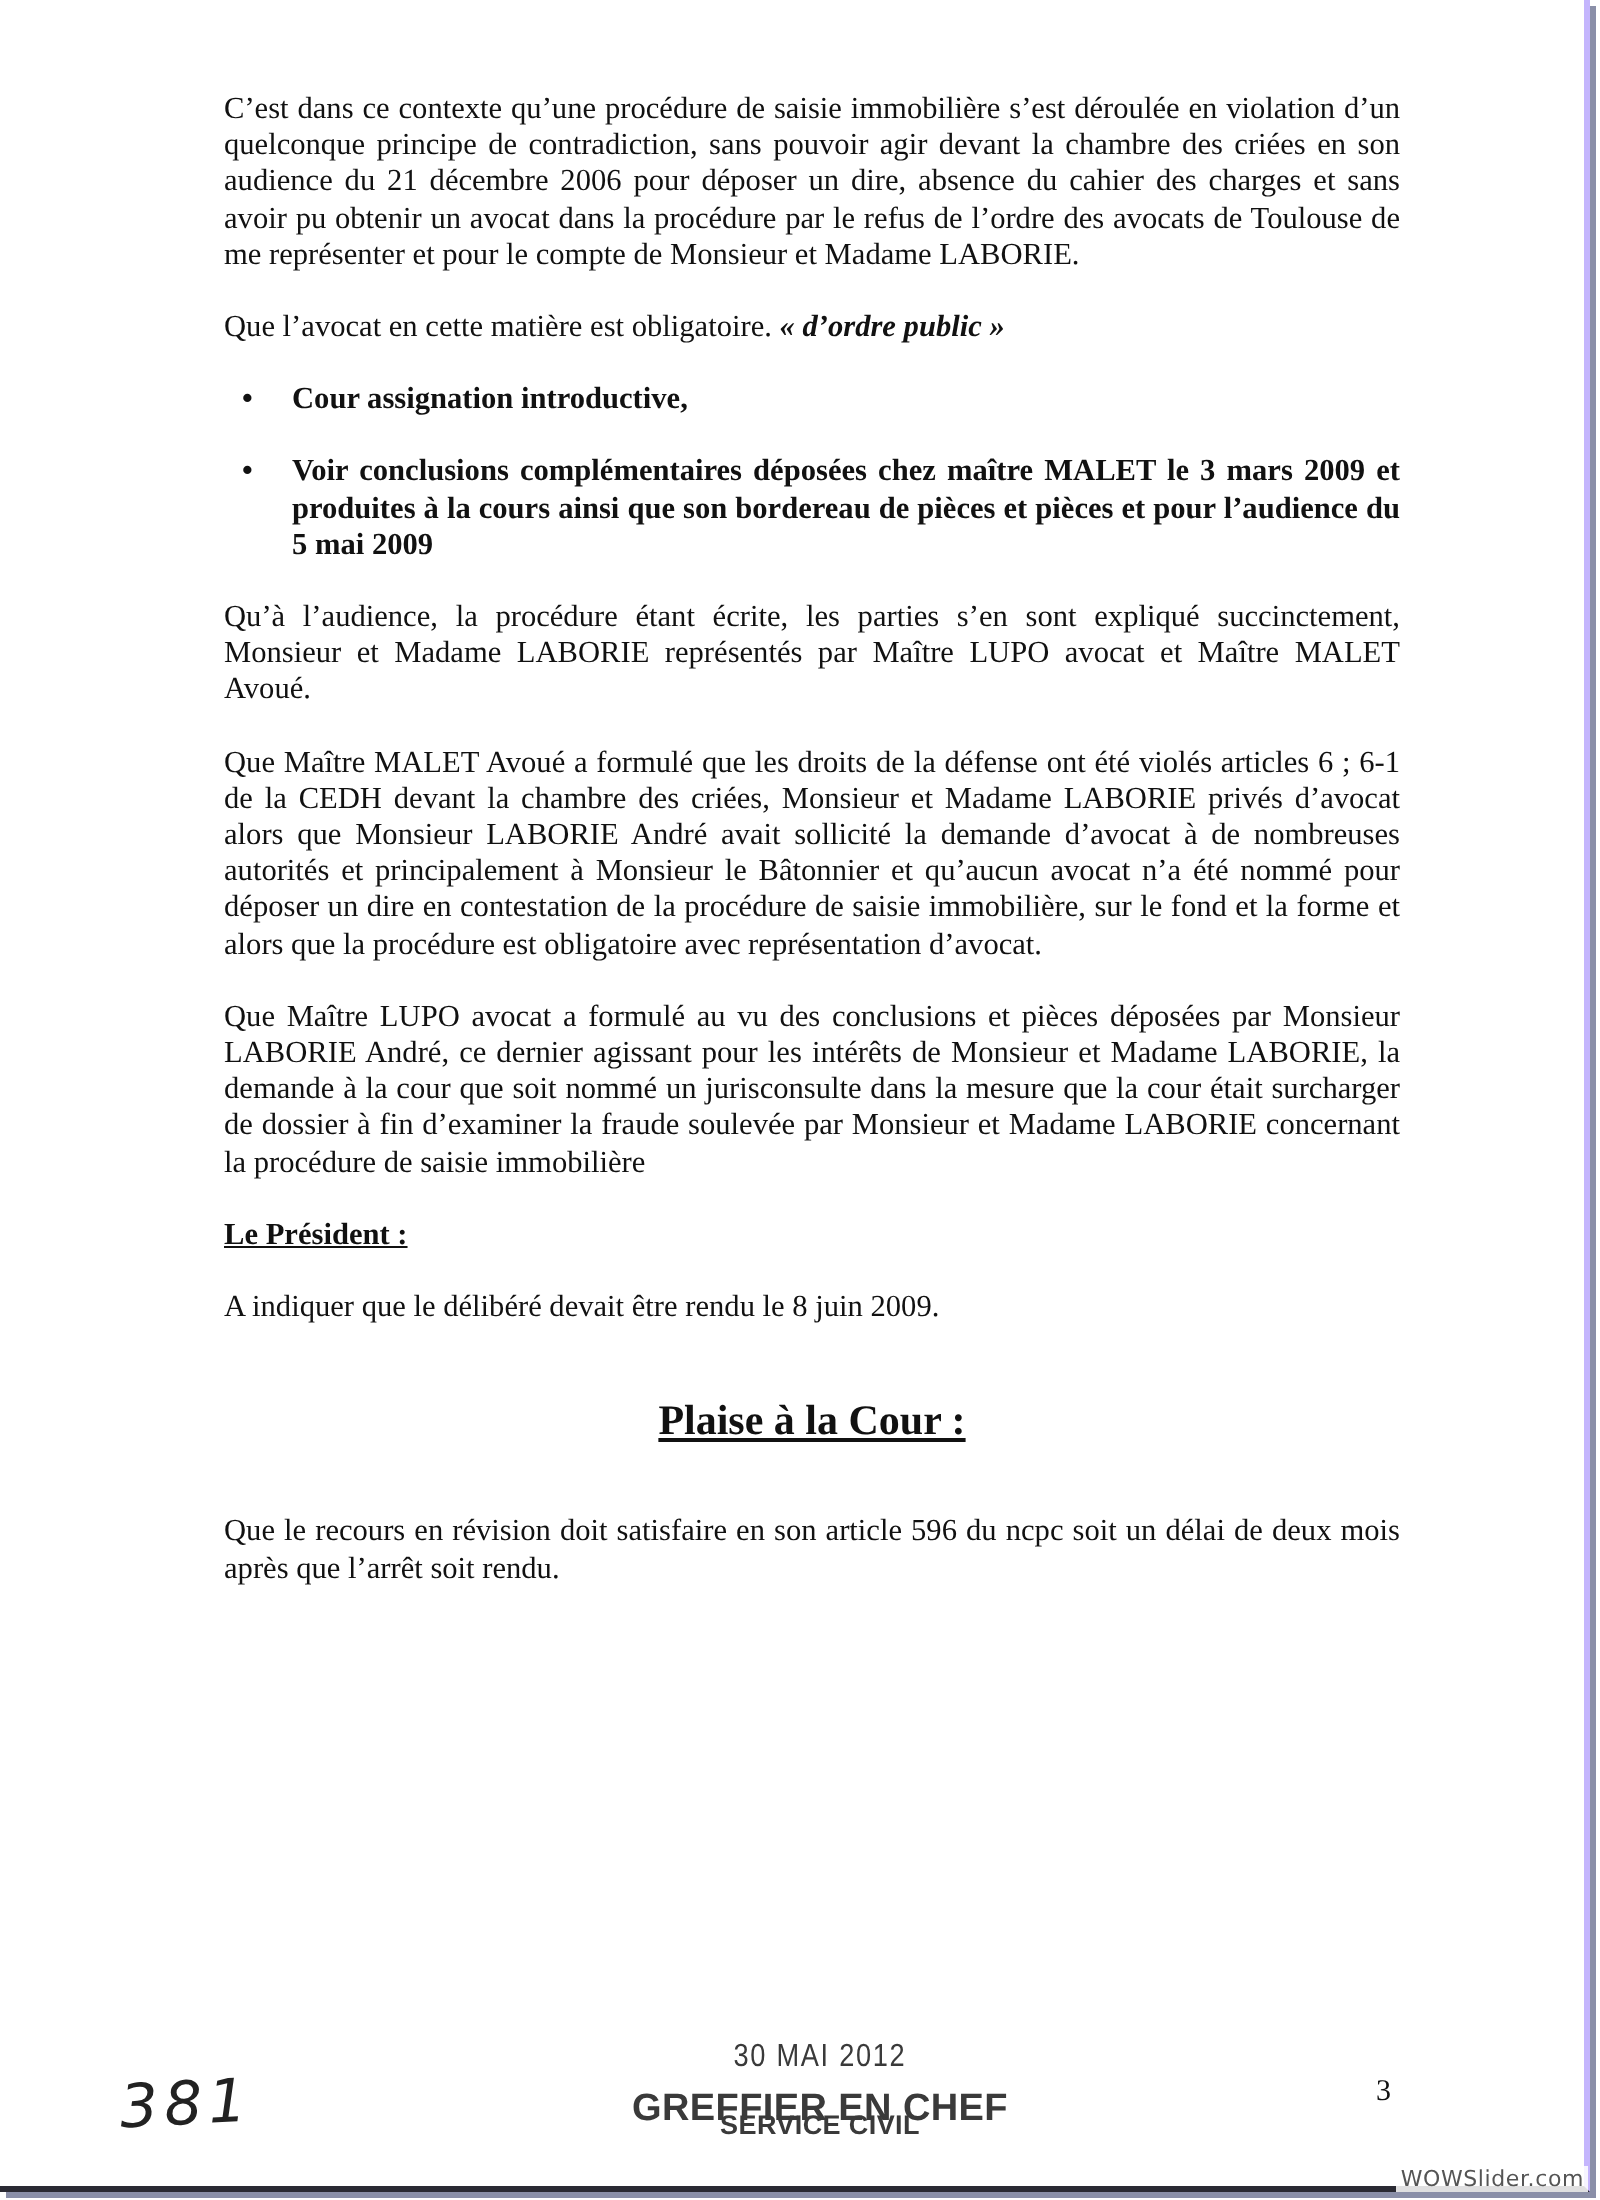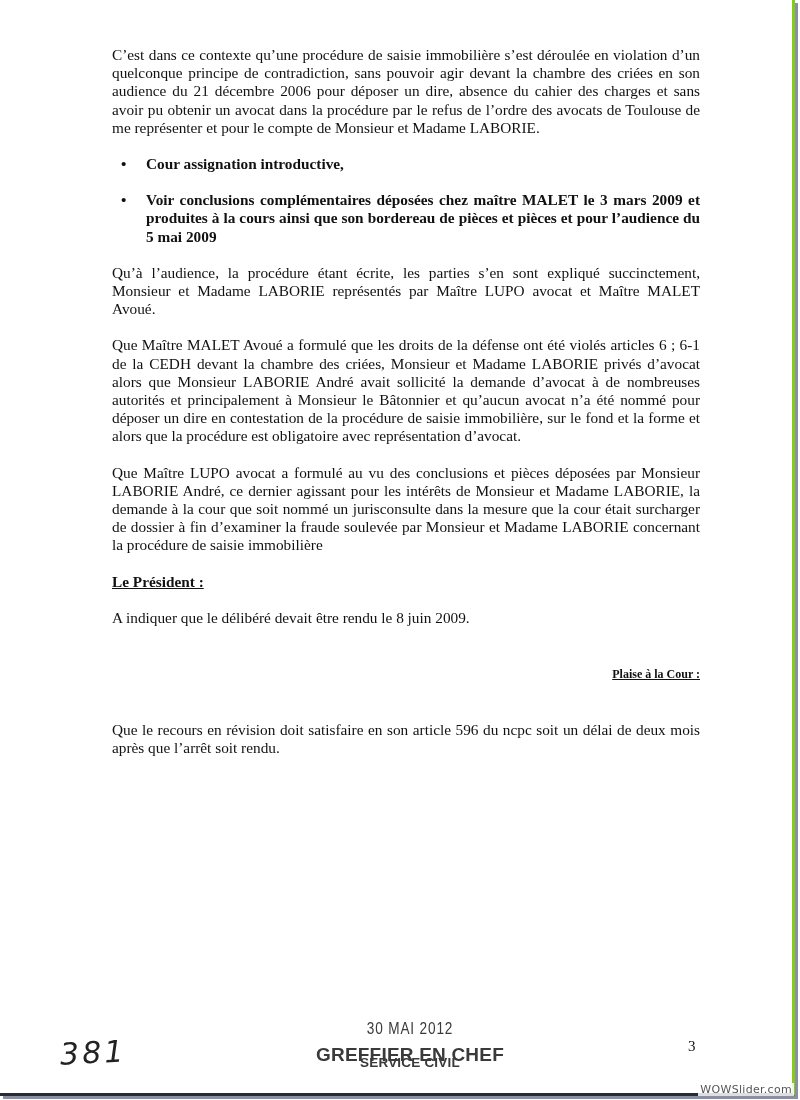--- a/index.html
+++ b/index.html
@@ -12,21 +12,21 @@
     height: 1100px;
     position: relative;
     overflow: hidden;
   }
   .page {
     position: absolute;
     left: 0; top: 0;
     width: 792px;
     height: 1093px;
     background: #ffffff;
-    border-right: 3px solid #84cc16;
+    border-right: 3px solid #c4b5fd;
     border-bottom: 3px solid #2a2a33;
     box-shadow: 3px 3px 0 #8a8fa8;
   }
   .content {
     position: absolute;
     left: 112px;
     top: 46px;
     width: 588px;
     font-family: "Liberation Serif", serif;
     font-size: 15.3px;
@@ -57,22 +57,22 @@
     font-weight: bold;
   }
   .section-heading {
     font-weight: bold;
     text-decoration: underline;
     margin: 0 0 18px 0;
   }
   .center-heading {
     font-weight: bold;
     text-decoration: underline;
-    text-align: right;
-    font-size: 12px;
+    text-align: center;
+    font-size: 21px;
     margin: 38px 0 38px 0;
   }
   .italic-bold { font-style: italic; font-weight: bold; }
   .stamp {
     position: absolute;
     left: 300px;
     width: 220px;
     text-align: center;
     font-family: "Liberation Sans", sans-serif;
     font-weight: bold;
@@ -116,20 +116,21 @@
   }
 </style>
 </head>
 <body>
 
 <div class="page">
   <div class="content">
 
     <p class="para">C’est dans ce contexte qu’une procédure de saisie immobilière s’est déroulée en violation d’un quelconque principe de contradiction, sans pouvoir agir devant la chambre des criées en son audience du 21 décembre 2006 pour déposer un dire, absence du cahier des charges et sans avoir pu obtenir un avocat dans la procédure par le refus de l’ordre des avocats de Toulouse de me représenter et pour le compte de Monsieur et Madame LABORIE.</p>
 
+    <p class="para"><span>Que l’avocat en cette matière est obligatoire. </span><span class="italic-bold">« d’ordre public »</span></p>
 
     <ul class="bullets">
       <li>
         <span class="bullet-dot">•</span>
         <span>Cour assignation introductive,</span>
       </li>
       <li>
         <span class="bullet-dot">•</span>
         <span>Voir conclusions complémentaires déposées chez maître MALET le 3 mars 2009 et produites à la cours ainsi que son bordereau de pièces et pièces et pour l’audience du 5 mai 2009</span>
       </li>

